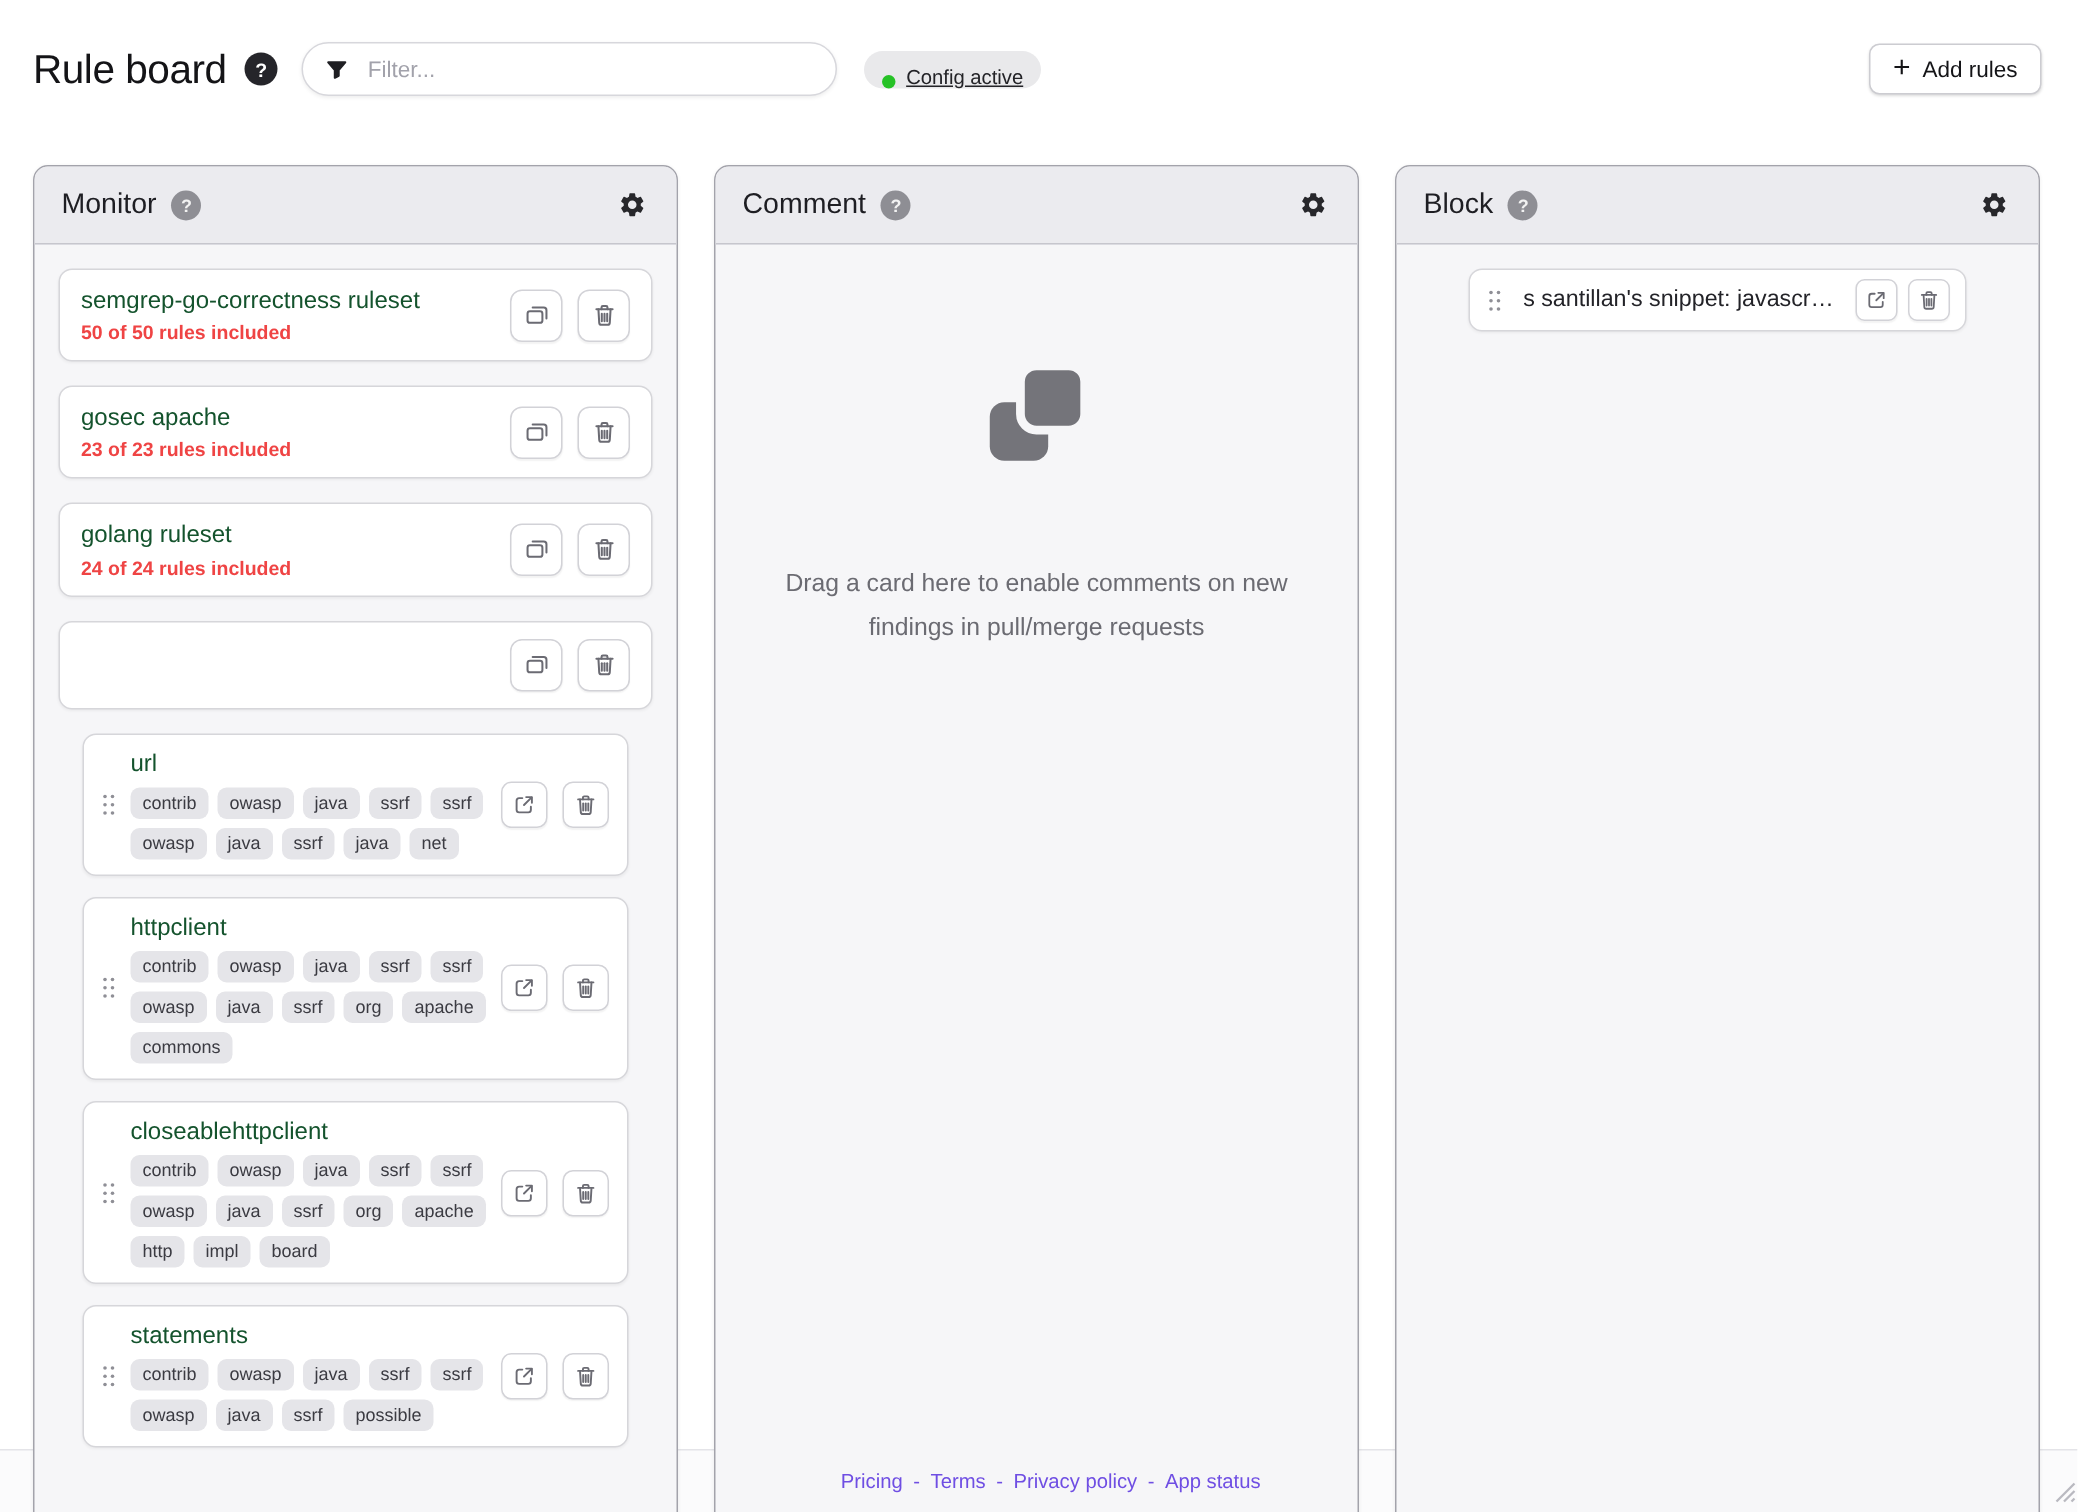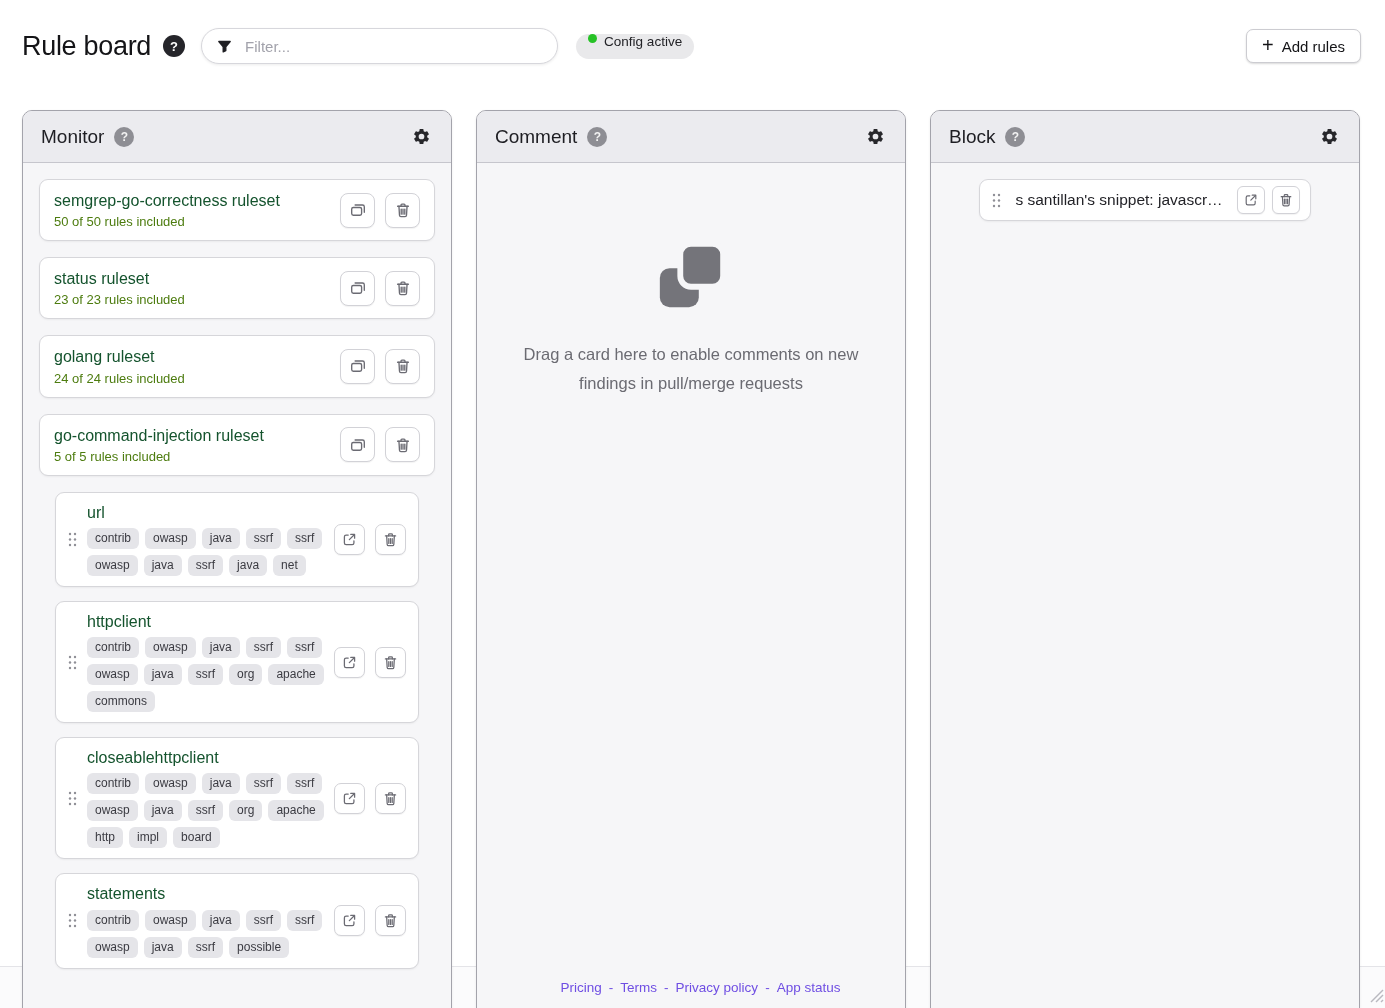--- a/index.html
+++ b/index.html
@@ -20,21 +20,21 @@
   }
   .filter-box {
     margin-left:16px; width:357px; height:36px; background:#fff;
     border:1px solid #d7d7dc; border-radius:18px; box-shadow:0 1px 3px rgba(0,0,0,.08);
     display:flex; align-items:center; padding:0 14px; gap:10px;
   }
   .filter-box input { border:none; outline:none; flex:1; font-size:15px; color:#3f3f46; font-family:inherit; background:transparent; }
   .filter-box input::placeholder { color:#a2a2ab; }
   .config-badge {
     margin-left:18px; height:25px; background:#e9e9eb; border-radius:13px;
-    display:flex; align-items:flex-start; gap:7px; padding:0 12px; font-size:13.5px; color:#232327;
+    display:flex; align-items:flex-end; gap:7px; padding:0 12px; font-size:13.5px; color:#232327;text-decoration:underline;
   }
   .config-dot { width:9px; height:9px; border-radius:50%; background:#26c226; }
   .add-rules {
     margin-left:auto; height:34px; padding:0 15px; background:#fff;
     border:1px solid #ccccd1; border-radius:7px; box-shadow:0 1px 2px rgba(0,0,0,.15);
     font-size:15px; color:#141417; display:flex; align-items:center; gap:8px; cursor:pointer;
     font-family:inherit;
   }
   .add-rules .plus { font-size:20px; font-weight:400; line-height:1; margin-top:-2px; }
 
@@ -59,21 +59,21 @@
   .gear-btn svg { width:19px; height:19px; fill:#27272b; }
   .col-body { flex:1; overflow:hidden; padding:16px 16px 0; position:relative; }
 
   
   .card {
     background:#fff; border:1px solid #d6d6da; border-radius:9px;
     box-shadow:0 1px 2px rgba(0,0,0,.05);
   }
   .ruleset-card { display:flex; align-items:center; padding:11px 14px; margin-bottom:16px; }
   .card-title { font-size:16px; color:#14532d; line-height:1.2; }
-  .card-sub { font-size:13px; color:#4d7c0f; margin-top:4px; }
+  .card-sub { font-size:13px; color:#ef4444; margin-top:4px;font-weight:bold; }
   .card-actions { margin-left:auto; display:flex; gap:10px; align-items:center; }
   .icon-btn {
     width:35px; height:35px; background:#fff; border:1px solid #d2d2d7; border-radius:8px;
     display:flex; align-items:center; justify-content:center; cursor:pointer;
     box-shadow:0 1px 1px rgba(0,0,0,.05); color:#6b6b73; padding:0;
   }
   .icon-btn svg { width:18px; height:18px; stroke:#6b6b73; fill:none; stroke-width:1.5; stroke-linecap:round; stroke-linejoin:round; }
   .icon-btn.small { width:31px; height:31px; border-radius:7px; }
   .icon-btn.small svg { width:17px; height:17px; }
   .icon-btn.tiny { width:28px; height:28px; border-radius:6px; }
@@ -86,21 +86,21 @@
   .tags { display:flex; flex-wrap:wrap; gap:6px; margin-top:6px; max-width:250px; }
   .tag {
     background:#e5e5e9; color:#3b3b42; font-size:12px; line-height:1.25;
     padding:3px 8px; border-radius:6px; white-space:nowrap;
   }
 
   
   .comment-empty { display:flex; flex-direction:column; align-items:center; text-align:center; }
   .empty-title { margin-top:196px; font-size:21px; color:#62626a; }
   .empty-cards-icon { margin-top:60px; }
-  .empty-hint { margin-top:27px; font-size:16.5px; color:#6b6b72; line-height:1.75; max-width:400px; }
+  .empty-hint { margin-top:62px; font-size:16.5px; color:#6b6b72; line-height:1.75; max-width:400px; }
 
   
   .block-card { display:flex; align-items:center; gap:12px; margin:0 16px 0 32px; margin-right:32px; padding:6px 10px 6px 12px; height:42px;text-align:center; }
   .block-title { flex:1; min-width:0; font-size:15.5px; color:#232328; white-space:nowrap; overflow:hidden; }
   .block-actions { display:flex; gap:7px; }
 
   
   .footer {
     margin-top:14px; height:42px; background:#fbfbfc; border-top:1px solid #e4e4e8;
     display:flex; align-items:center; justify-content:center;
@@ -169,21 +169,21 @@
                   <path d="M8 9v5.6"></path>
                   <path d="M10 9v5.6"></path>
                   <path d="M12 9v5.6"></path>
                 </svg>
               </button>
             </div>
           </article>
 
           <article class="card ruleset-card" data-interactable="true">
             <div class="card-info" data-interactable="false">
-              <div class="card-title" data-interactable="false">status ruleset</div>
+              <div class="card-title" data-interactable="false">gosec apache</div>
               <div class="card-sub" data-interactable="false">23 of 23 rules included</div>
             </div>
             <div class="card-actions" data-interactable="false">
               <button class="icon-btn" data-interactable="true">
                 <svg data-interactable="false" viewBox="0 0 20 20">
                   <rect x="3" y="7.2" width="11" height="8.6" rx="1.8"></rect>
                   <path d="M6.8 4.4h8.2a2 2 0 0 1 2 2v6.2"></path>
                 </svg>
               </button>
               <button class="icon-btn" data-interactable="true">
@@ -218,24 +218,20 @@
                   <path d="M5.5 5.8l.6 10a1.6 1.6 0 0 0 1.6 1.5h4.6a1.6 1.6 0 0 0 1.6-1.5l.6-10"></path>
                   <path d="M8 9v5.6"></path>
                   <path d="M10 9v5.6"></path>
                   <path d="M12 9v5.6"></path>
                 </svg>
               </button>
             </div>
           </article>
 
           <article class="card ruleset-card" data-interactable="true">
-            <div class="card-info" data-interactable="false">
-              <div class="card-title" data-interactable="false">go-command-injection ruleset</div>
-              <div class="card-sub" data-interactable="false">5 of 5 rules included</div>
-            </div>
             <div class="card-actions" data-interactable="false">
               <button class="icon-btn" data-interactable="true">
                 <svg data-interactable="false" viewBox="0 0 20 20">
                   <rect x="3" y="7.2" width="11" height="8.6" rx="1.8"></rect>
                   <path d="M6.8 4.4h8.2a2 2 0 0 1 2 2v6.2"></path>
                 </svg>
               </button>
               <button class="icon-btn" data-interactable="true">
                 <svg data-interactable="false" viewBox="0 0 20 20">
                   <path d="M4 5.8h12"></path>

